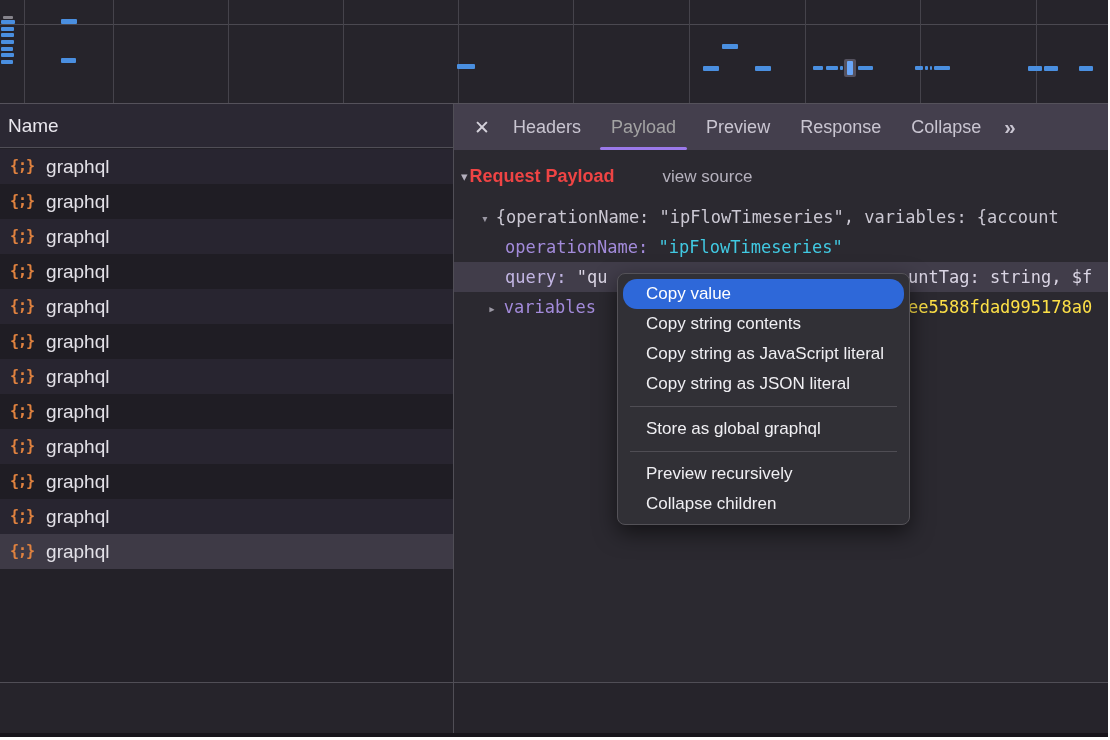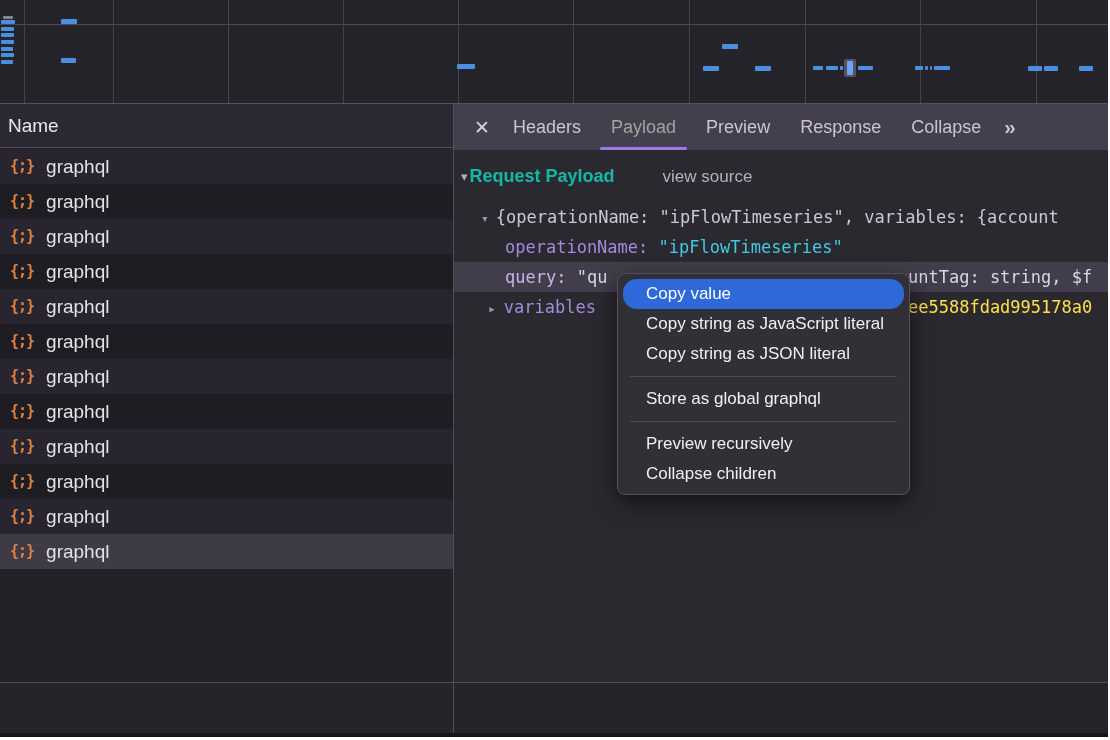--- a/index.html
+++ b/index.html
@@ -40,21 +40,21 @@
        font-size:18px;color:#c9c5d1;}
   .tab.active{color:#a3a3a3;}
   .tab .underline{position:absolute;left:4px;right:4px;bottom:0;height:3px;border-radius:2px;}
   .tab-overflow{margin-left:8px;font-size:20px;font-weight:bold;color:#c9c5d1;letter-spacing:-2px;}
 
   .payload-body{position:absolute;left:0;top:46px;width:654px;height:532px;background:#2b2930;
                 font-family:"DejaVu Sans Mono",monospace;font-size:17px;overflow:hidden;}
   .payload-header{position:absolute;left:7px;top:16px;display:flex;align-items:center;
                   font-family:"Liberation Sans",sans-serif;}
   .payload-header .tri{color:#b3afbc;font-size:13px;margin-right:2px;}
-  .payload-header .title{font-weight:bold;font-size:18px;color:#14b8a6;}
+  .payload-header .title{font-weight:bold;font-size:18px;color:#ef4444;}
   .payload-header .view-source{margin-left:48px;font-size:17px;color:#b5b1bd;}
 
   .tree{position:absolute;left:0;top:52px;width:654px;}
   .tree-row{position:relative;height:30px;line-height:30px;white-space:nowrap;overflow:hidden;}
   .tree-row .tri{color:#9b98a4;font-size:13px;}
   .row-root{padding-left:27px;color:#cbc8d3;}
   .row-root .tri{margin-right:7px;}
   .row-child{padding-left:51px;}
   .row-query{background:#413d4a;}
   .row-vars{padding-left:34px;}
@@ -227,20 +227,21 @@
             <span class="frag-right preview-gray">ee5588fdad995178a0</span>
           </div>
         </div>
       </div>
     </div>
 
     <div class="footer"></div>
 
     <div class="context-menu">
         <div class="menu-item highlighted" style="background: rgb(46, 104, 217);">Copy value</div>
+        <div class="menu-item">Copy string contents</div>
         <div class="menu-item">Copy string as JavaScript literal</div>
         <div class="menu-item">Copy string as JSON literal</div>
         <div class="menu-sep"></div>
         <div class="menu-item">Store as global graphql</div>
         <div class="menu-sep"></div>
         <div class="menu-item">Preview recursively</div>
         <div class="menu-item">Collapse children</div>
       </div>
 
   </div>

